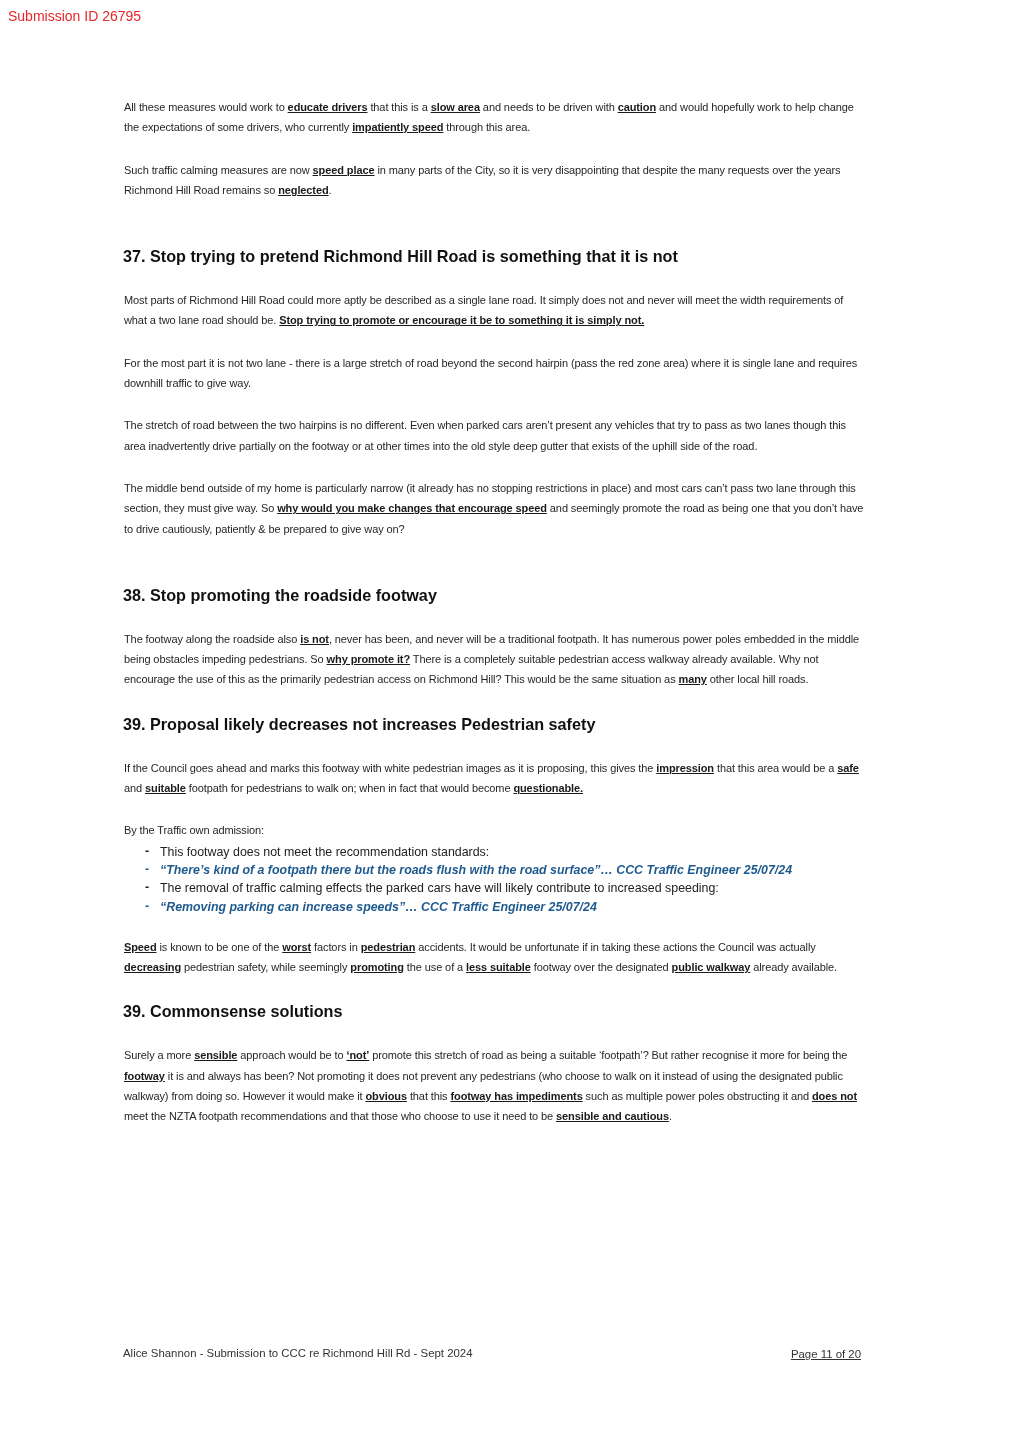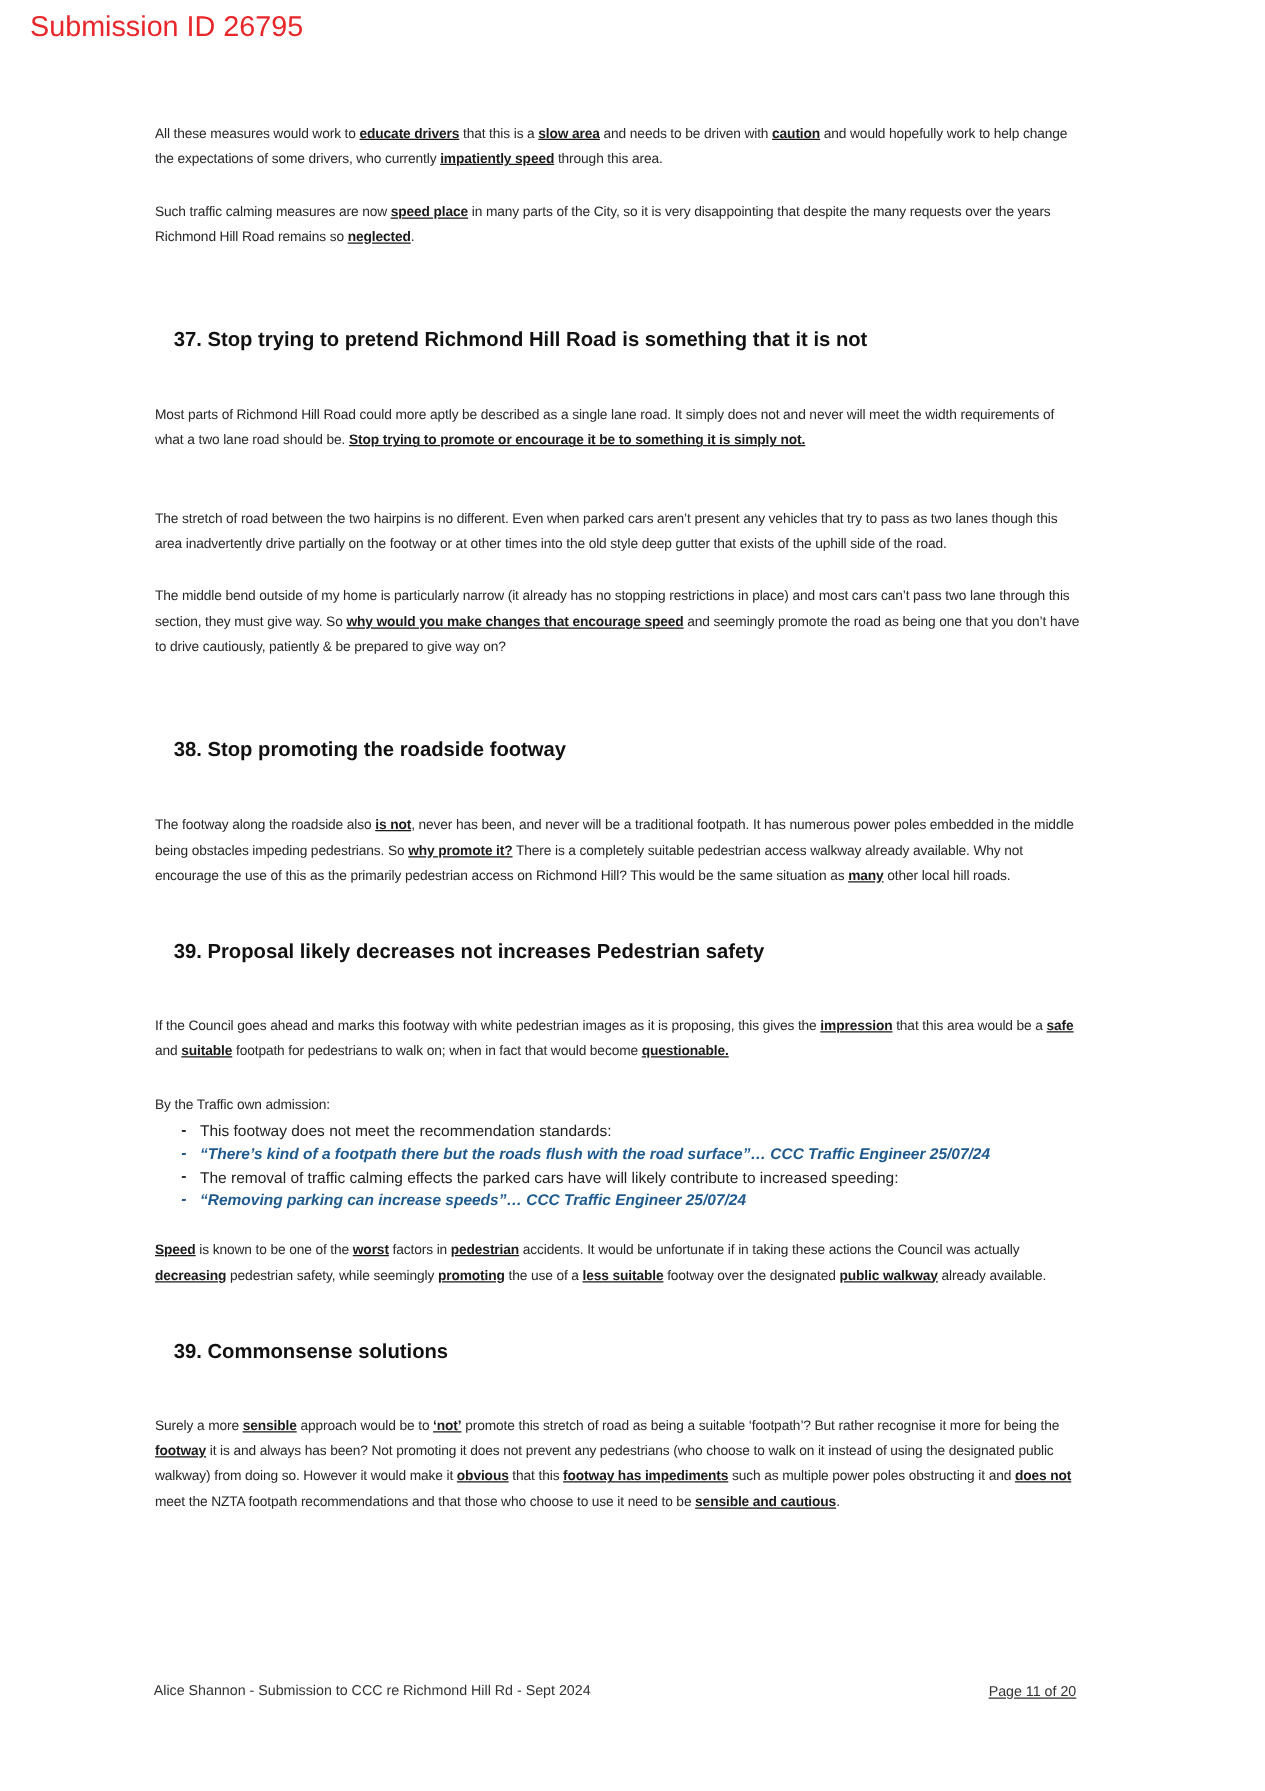--- a/index.html
+++ b/index.html
@@ -1,33 +1,33 @@
 <!DOCTYPE html>
 <html><head>
 <meta charset="utf-8">
 <style>
   html, body { margin: 0; padding: 0; background: #ffffff; }
   body {
     width: 1012px; height: 1433px; position: relative; overflow: hidden;
     font-family: "Liberation Sans", sans-serif; color: #222222;
   }
   .stamp {
-    position: absolute; left: 24px; top: 8px;
-    font-size: 23px; color: #e8262a; font-family: "Liberation Sans", sans-serif;
+    position: absolute; left: 8px; top: 8px;
+    font-size: 14px; color: #e8262a; font-family: "Liberation Sans", sans-serif;
   }
   .page {
     position: absolute; left: 123px; top: 96px; width: 745px;
   }
   p {
     margin: 1px; font-size: 11px; line-height: 20.3px; color: #262626;
     letter-spacing: -0.1px;
   }
   b.u { font-weight: bold; text-decoration: underline; color: #1a1a1a; }
   h2 {
-    margin: 16px; font-size: 16.2px; font-weight: bold; color: #111111; line-height: 22px;
+    margin: 0; font-size: 16.2px; font-weight: bold; color: #111111; line-height: 22px;
   }
   .gap-s { height: 20px; }
   .gap-m { height: 22px; }
   .gap-l { height: 44px; }
   ul.adm { list-style: none; margin: 2px 0 0 0; padding: 0 0 0 22px; }
   ul.adm li { position: relative; font-size: 12.4px; line-height: 18.3px; padding-left: 15px; color: #222; }
   ul.adm li .dash { position: absolute; left: 0; top: -1px; font-weight: bold; }
   ul.adm li.quote { color: #1f5a8f; font-style: italic; font-weight: bold; }
   .footer {
     position: absolute; top: 1347px; left: 123px; width: 738px;
@@ -43,20 +43,21 @@
 <div class="page">
   <p>All these measures would work to <b class="u">educate drivers</b> that this is a <b class="u">slow area</b> and needs to be driven with <b class="u">caution</b> and would hopefully work to help change the expectations of some drivers, who currently <b class="u">impatiently speed</b> through this area.</p>
   <div class="gap-s"></div>
   <p>Such traffic calming measures are now <b class="u">speed place</b> in many parts of the City, so it is very disappointing that despite the many requests over the years Richmond Hill Road remains so <b class="u">neglected</b>.</p>
   <div class="gap-l"></div>
 
   <h2>37. Stop trying to pretend Richmond Hill Road is something that it is not</h2>
   <div class="gap-m"></div>
   <p>Most parts of Richmond Hill Road could more aptly be described as a single lane road. It simply does not and never will meet the width requirements of what a two lane road should be. <b class="u">Stop trying to promote or encourage it be to something it is simply not.</b></p>
   <div class="gap-s"></div>
+  <p>For the most part it is not two lane - there is a large stretch of road beyond the second hairpin (pass the red zone area) where it is single lane and requires downhill traffic to give way.</p>
   <div class="gap-s"></div>
   <p>The stretch of road between the two hairpins is no different. Even when parked cars aren’t present any vehicles that try to pass as two lanes though this area inadvertently drive partially on the footway or at other times into the old style deep gutter that exists of the uphill side of the road.</p>
   <div class="gap-s"></div>
   <p>The middle bend outside of my home is particularly narrow (it already has no stopping restrictions in place) and most cars can’t pass two lane through this section, they must give way. So <b class="u">why would you make changes that encourage speed</b> and seemingly promote the road as being one that you don’t have to drive cautiously, patiently &amp; be prepared to give way on?</p>
   <div class="gap-l"></div>
 
   <h2>38. Stop promoting the roadside footway</h2>
   <div class="gap-m"></div>
   <p>The footway along the roadside also <b class="u">is not</b>, never has been, and never will be a traditional footpath.  It has numerous power poles embedded in the middle being obstacles impeding pedestrians. So <b class="u">why promote it?</b> There is a completely suitable pedestrian access walkway already available. Why not encourage the use of this as the primarily pedestrian access on Richmond Hill? This would be the same situation as <b class="u">many</b> other local hill roads.</p>
   <div class="gap-m"></div>

